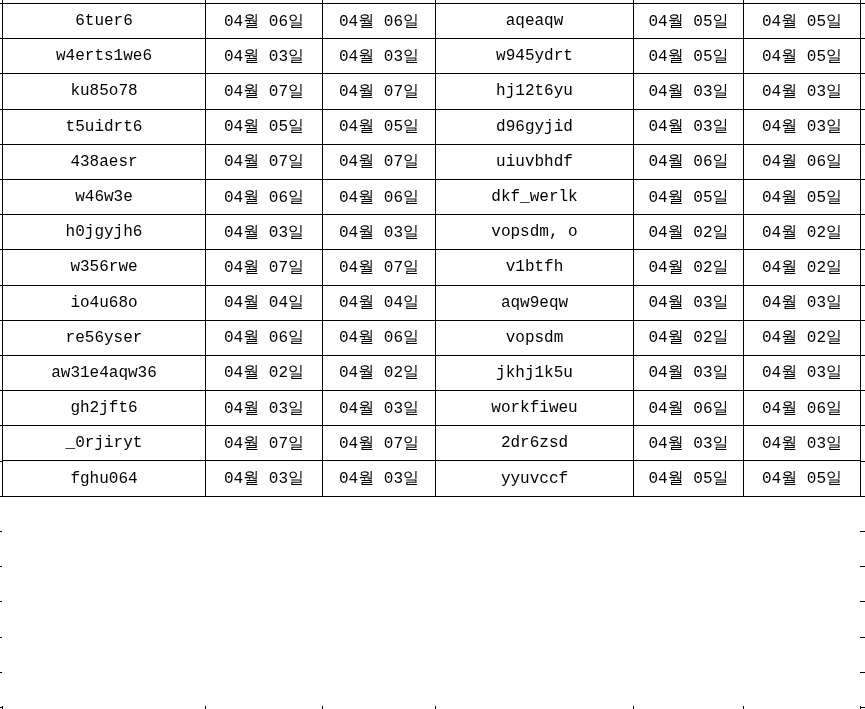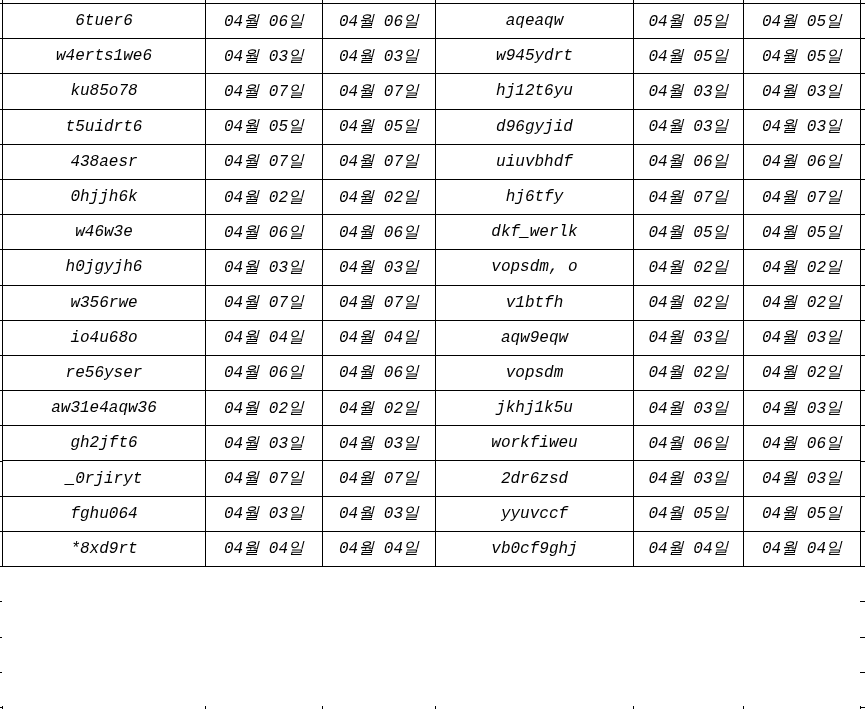--- a/index.html
+++ b/index.html
@@ -11,21 +11,20 @@
     font-family: "Liberation Mono", "DejaVu Sans Mono", monospace;
   }
   .sheet {
     position: absolute;
     left: 2px; top: 3px;
   }
   table.grid {
     border-collapse: collapse;
     table-layout: fixed;
     width: 858px;
-    font-style: italic;
   }
   table.grid td {
     border: 1px solid #000000;
     height: 35.2px;
     text-align: center;
     vertical-align: middle;
     font-family: "Liberation Mono", "DejaVu Sans Mono", monospace;
     font-size: 16px;
     color: #000000;
     white-space: nowrap;
@@ -87,28 +86,20 @@
         </tr>
         <tr>
           <td>438aesr</td>
           <td>04월 07일</td>
           <td>04월 07일</td>
           <td>uiuvbhdf</td>
           <td>04월 06일</td>
           <td>04월 06일</td>
         </tr>
         <tr>
-          <td>0hjjh6k</td>
-          <td>04월 02일</td>
-          <td>04월 02일</td>
-          <td>hj6tfy</td>
-          <td>04월 07일</td>
-          <td>04월 07일</td>
-        </tr>
-        <tr>
           <td>w46w3e</td>
           <td>04월 06일</td>
           <td>04월 06일</td>
           <td>dkf_werlk</td>
           <td>04월 05일</td>
           <td>04월 05일</td>
         </tr>
         <tr>
           <td>h0jgyjh6</td>
           <td>04월 03일</td>
@@ -165,28 +156,20 @@
           <td>04월 03일</td>
           <td>04월 03일</td>
         </tr>
         <tr>
           <td>fghu064</td>
           <td>04월 03일</td>
           <td>04월 03일</td>
           <td>yyuvccf</td>
           <td>04월 05일</td>
           <td>04월 05일</td>
-        </tr>
-        <tr>
-          <td>*8xd9rt</td>
-          <td>04월 04일</td>
-          <td>04월 04일</td>
-          <td>vb0cf9ghj</td>
-          <td>04월 04일</td>
-          <td>04월 04일</td>
         </tr>
       </tbody>
   </table>
 </div>
 
 <div id="stubs">
     <div class="stub" style="left: 2px; top: 0px; width: 1px; height: 3px; background: rgb(0, 0, 0);"></div>
     <div class="stub" style="left: 2px; top: 706px; width: 1px; height: 3px; background: rgb(0, 0, 0);"></div>
     <div class="stub" style="left: 205px; top: 0px; width: 1px; height: 3px; background: rgb(0, 0, 0);"></div>
     <div class="stub" style="left: 205px; top: 706px; width: 1px; height: 3px; background: rgb(0, 0, 0);"></div>

